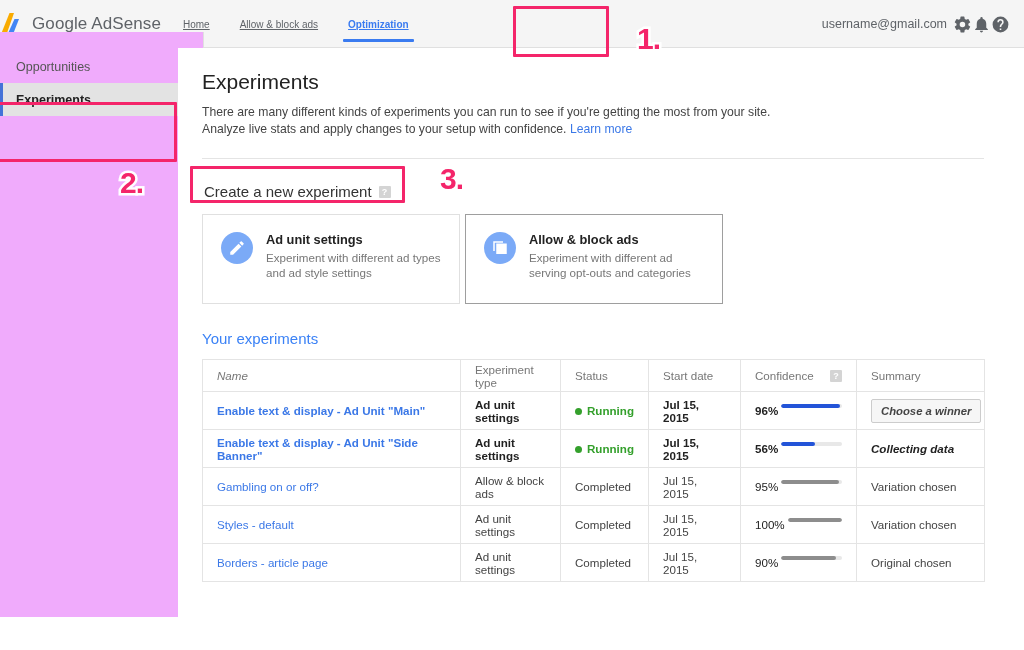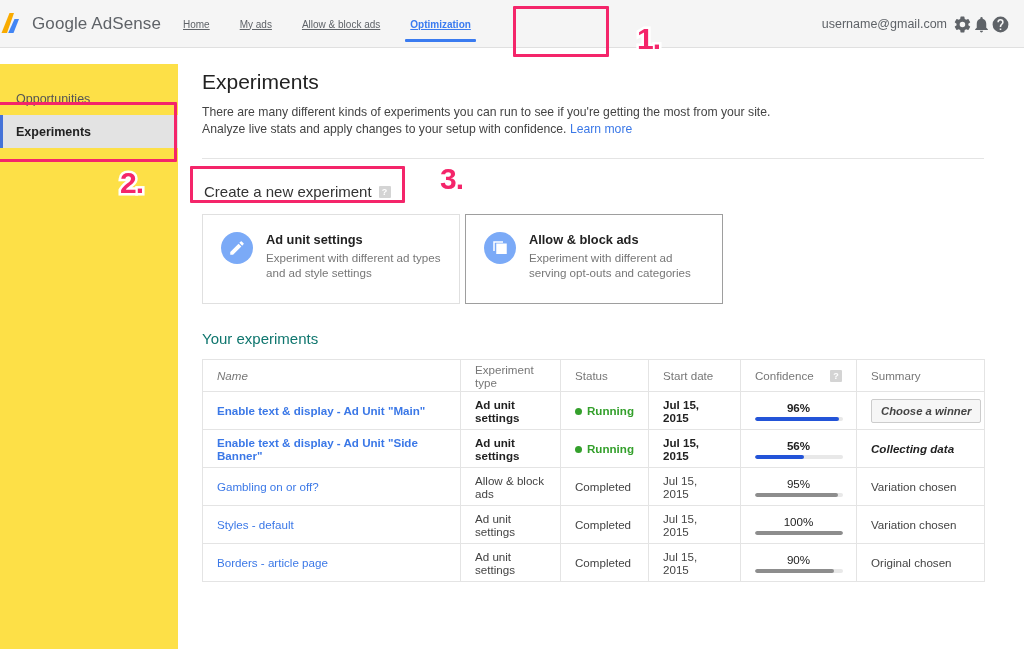--- a/index.html
+++ b/index.html
@@ -55,23 +55,23 @@
 
   .topright {
     position: absolute; right: 14px; top: 0;
     height: 48px; display: flex; align-items: center; 
   }
   .user-email { font-size: 12.5px; color: #5f6368; white-space: nowrap; margin-right: 6px; }
   .tb-icon { width: 19px; height: 19px; display: block; cursor: pointer; }
 
   
   .sidebar {
-    position: absolute; left: 0; top: 64px;
+    position: absolute; left: 0; top: 32px;
     width: 204px; height: 585px;
-    background: #fde047;
+    background: #f0abfc;
     border-right: 1px solid #e0e0e0;
   }
   .side-item {
     position: relative;
     height: 33px; display: flex; align-items: center;
     padding-left: 16px;
     font-size: 12.5px; color: #555;
     cursor: pointer;
   }
   #side-opportunities { margin-top: 18px; }
@@ -129,21 +129,21 @@
   .card.hovered { border: 1px solid #9e9e9e; }
   .card-icon {
     width: 32px; height: 32px; border-radius: 50%;
     background: #7baaf7; flex: none;
     display: flex; align-items: center; justify-content: center;
   }
   .card-title { font-size: 12.8px; font-weight: bold; color: #222; margin-bottom: 3px; }
   .card-sub { font-size: 11.6px; color: #777; line-height: 15px; }
 
   .sub-head {
-    font-size: 15px; color: #0f766e; margin: 26px 0 12px 0;
+    font-size: 15px; color: #3b82f6; margin: 26px 0 12px 0;
   }
 
   
   table.exp {
     border-collapse: collapse;
     width: 782px;
     table-layout: fixed;
   }
   table.exp th, table.exp td {
     border: 1px solid #e4e4e4;
@@ -171,21 +171,21 @@
   tr.running td.type, tr.running td.date { font-weight: bold; color: #222; }
   tr.running td.summary-cell { font-weight: bold; font-style: italic; color: #222; }
   td.type, td.date, td.status { text-align: center; }
   td.status .dot {
     display: inline-block; width: 7px; height: 7px; border-radius: 50%;
     background: #34a02c; margin-right: 5px; vertical-align: middle;
   }
   td.status .run-label { color: #34a02c; font-weight: bold; }
   td.summary-cell { text-align: center; }
 
-  .conf-wrap { display: flex; flex-direction: column; align-items: center; gap: 3px; padding: 2px 0; }
+  .conf-wrap { display: flex; flex-direction: row; align-items: flex-start; gap: 3px; padding: 2px 0; }
   .conf-pct { font-size: 11.6px; color: #222; }
   tr.running .conf-pct { font-weight: bold; }
   .conf-bar {
     width: 88px; height: 4px; background: #e8e8e8; border-radius: 2px;
     overflow: hidden;
   }
   .conf-fill { height: 100%; border-radius: 2px; }
 
   .winner-btn {
     display: inline-block;
@@ -219,21 +219,20 @@
     <div class="brand">
       <svg class="brand-logo" viewBox="0 0 24 22">
         <path d="M9.5 1 L14 1 L7 21 L1.5 21 Z" fill="#f9ab00"></path>
         <path d="M14.5 7 L19 7 L13.5 21 L8.2 21 Z" fill="#4285f4"></path>
       </svg>
       <span class="brand-text">Google AdSense</span>
     </div>
 
     <div class="nav">
       <div class="nav-item">Home</div>
-      <div class="nav-item">My ads</div>
       <div class="nav-item">Allow &amp; block ads</div>
       <div class="nav-item active">Optimization</div>
     </div>
 
     <div class="topright">
       <span class="user-email">username@gmail.com</span>
       <svg class="tb-icon" viewBox="0 0 24 24">
         <path fill="#5f6368" d="M19.4 13c.04-.32.06-.66.06-1s-.02-.68-.07-1l2.1-1.6a.5.5 0 00.12-.64l-2-3.46a.5.5 0 00-.6-.22l-2.5 1a7.3 7.3 0 00-1.7-1l-.38-2.65A.49.49 0 0013.94 2h-4a.49.49 0 00-.49.42L9.07 5.07c-.62.25-1.18.59-1.7 1l-2.5-1a.5.5 0 00-.6.22l-2 3.46c-.12.21-.07.48.12.64L4.5 11a8 8 0 000 2l-2.1 1.6a.5.5 0 00-.12.64l2 3.46c.12.22.38.3.6.22l2.5-1c.52.4 1.08.74 1.7 1l.38 2.65c.04.24.25.42.49.42h4c.25 0 .45-.18.49-.42l.38-2.65c.62-.26 1.18-.6 1.7-1l2.5 1c.22.08.48 0 .6-.22l2-3.46a.5.5 0 00-.12-.64L19.4 13zM11.94 15.5A3.5 3.5 0 1115.44 12a3.5 3.5 0 01-3.5 3.5z"></path>
       </svg>
       <svg class="tb-icon" viewBox="0 0 24 24">

